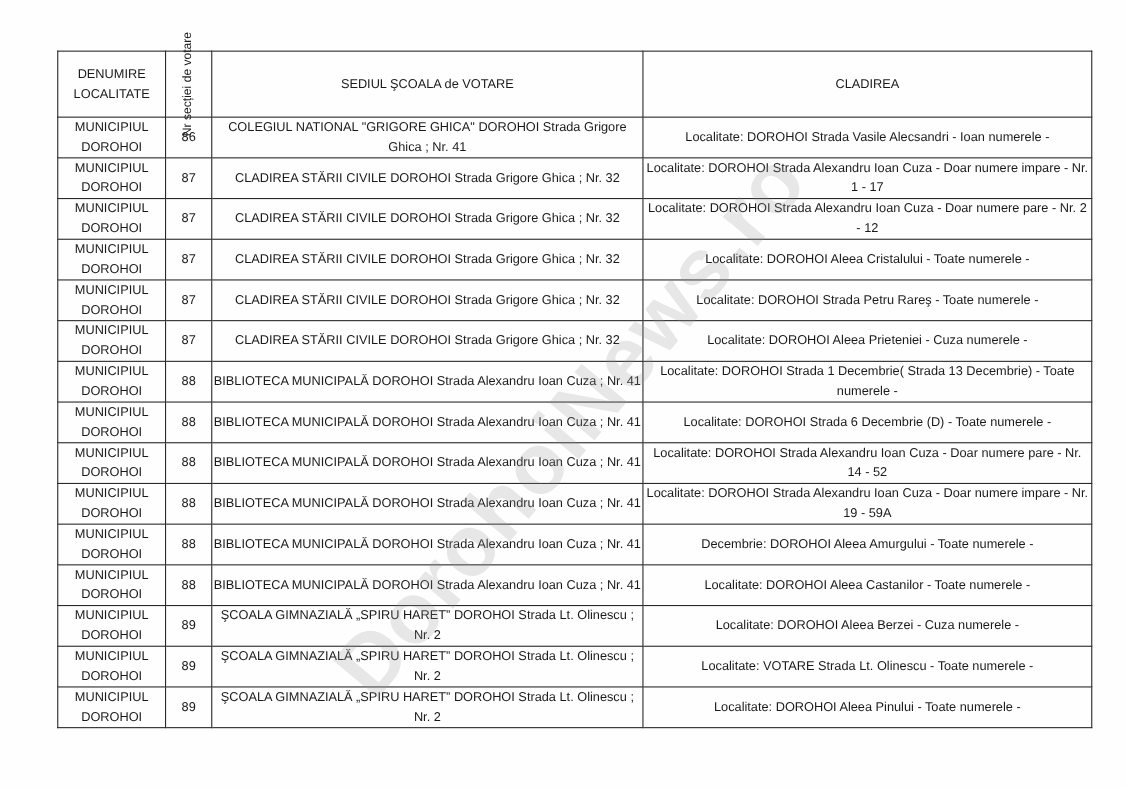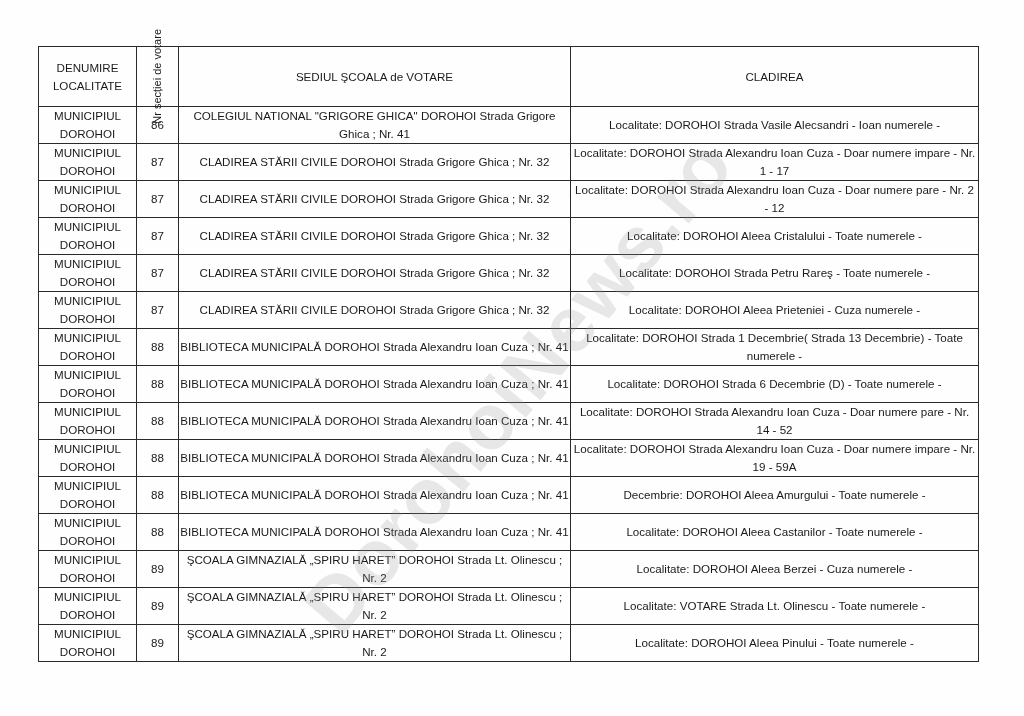--- a/index.html
+++ b/index.html
@@ -2,21 +2,21 @@
 <html><head>
 <meta charset="utf-8">
 <style>
   html, body { margin:0; padding:0; }
   body {
     width:1024px; height:716px; background:#ffffff; position:relative; overflow:hidden;
     font-family:"Liberation Sans", sans-serif; color:#1a1a1a;
   }
   .sheet { position:absolute; left:0; top:0; width:1024px; height:716px; background:#fefefe; }
   table.grid {
-    position:absolute; left:38px; top:46px; width:940px;
+    position:absolute; left:52px; top:46px; width:940px;
     border-collapse:collapse; table-layout:fixed;
   }
   table.grid td, table.grid th {
     border:1.5px solid #2a2a2a; text-align:center; vertical-align:middle;
     font-size:11.6px; line-height:18px; padding:0 1px; font-weight:normal;
   }
   table.grid thead th { height:59px; font-size:11.6px; }
   table.grid tbody td { height:34.5px; }
   col.c1 { width:98px; } col.c2 { width:42px; } col.c3 { width:392px; } col.c4 { width:408px; }
   .vert-wrap { display:flex; justify-content:center; align-items:center; height:59px; }

